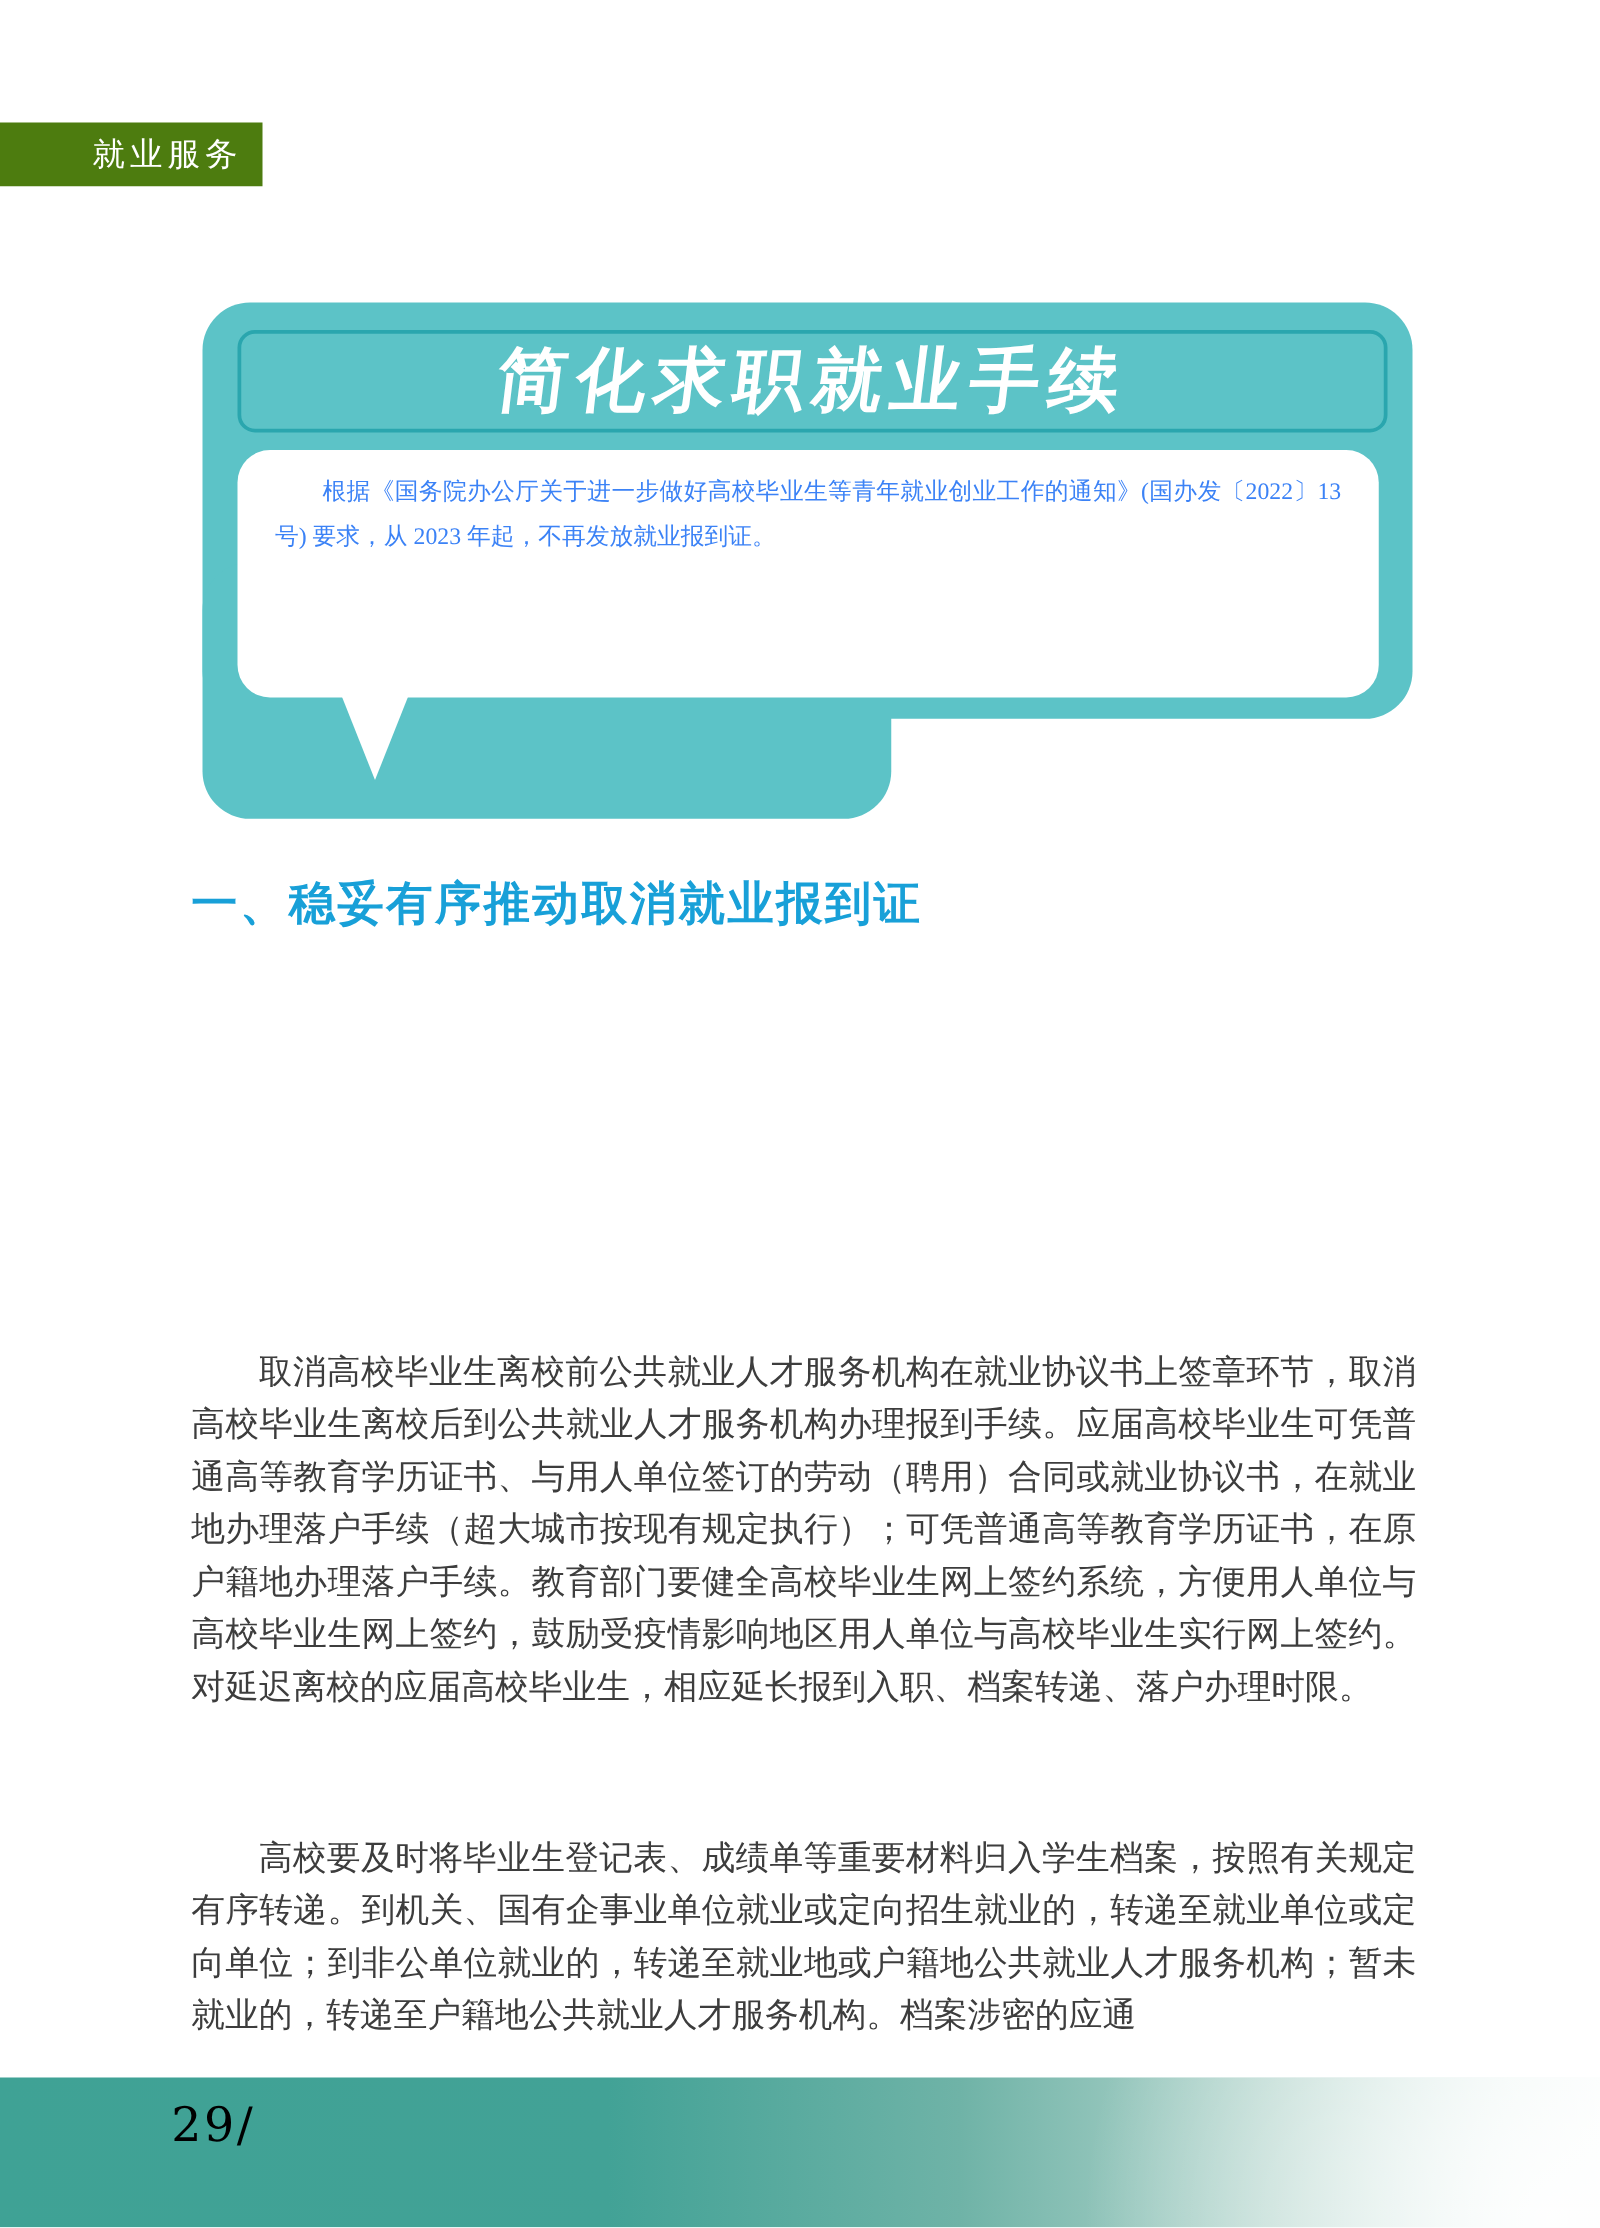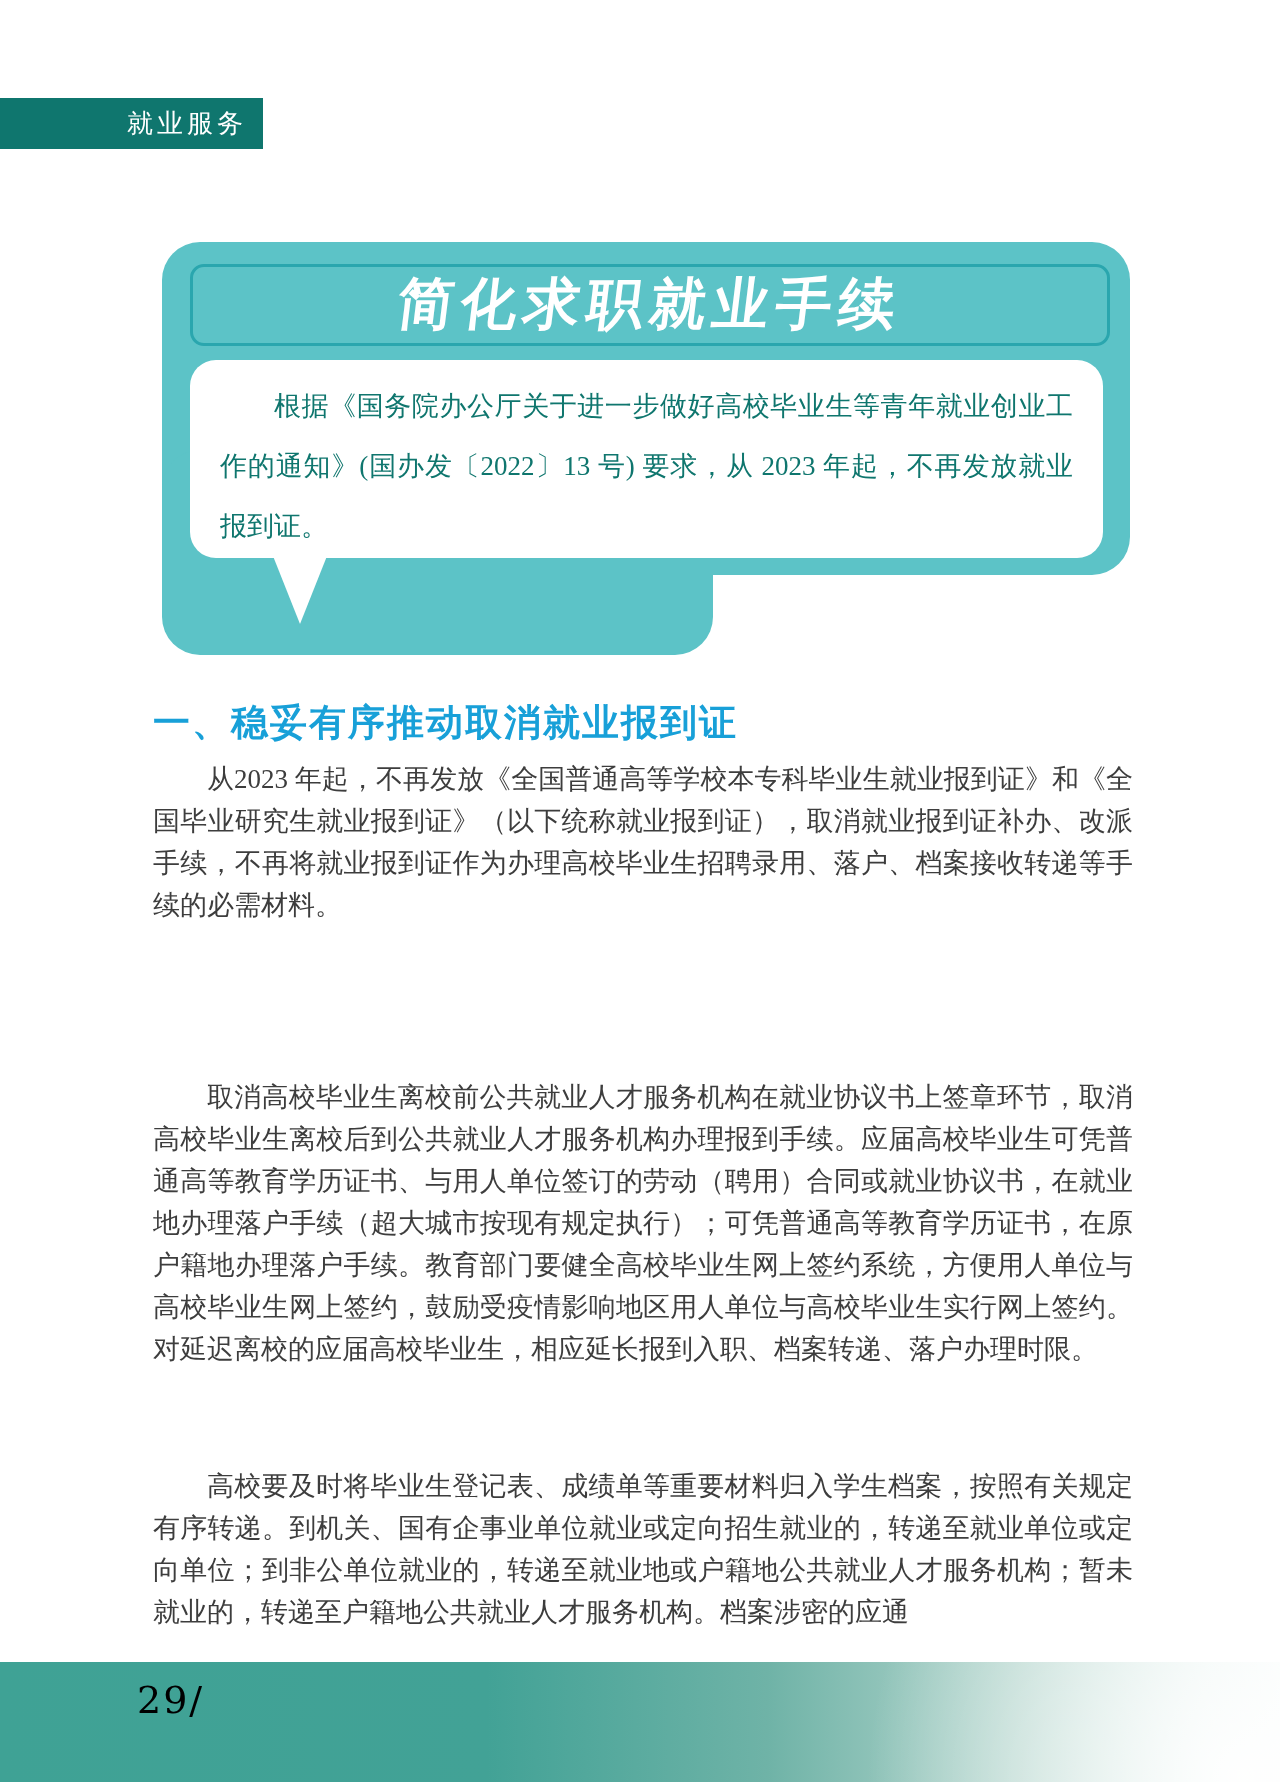--- a/index.html
+++ b/index.html
@@ -10,22 +10,22 @@
     height: 1782px;
     background: #ffffff;
     overflow: hidden;
     font-family: "Liberation Serif", "DejaVu Serif", serif;
   }
 
   
   .section-tag {
     position: absolute;
     left: 0; top: 98px;
-    width: 263px; height: 51px;
-    background: #0f766e;
+    width: 210px; height: 51px;
+    background: #4d7c0f;
     display: flex;
     align-items: center;
     justify-content: flex-end;
     padding-right: 16px;
   }
   .section-tag span {
     color: #ffffff;
     font-size: 26px;
     letter-spacing: 4px;
     font-family: "DejaVu Serif", serif;
@@ -75,23 +75,23 @@
   }
   .bubble-body-box {
     position: absolute;
     left: 190px; top: 360px;
     width: 913px; height: 198px;
     background: #ffffff;
     border-radius: 26px;
     padding: 16px 30px 0 30px;
   }
   .bubble-body-box p {
-    font-size: 27px;
-    line-height: 60px;
-    color: #0f766e;
+    font-size: 19px;
+    line-height: 36px;
+    color: #3b82f6;
     text-align: justify;
     text-indent: 2em;
   }
 
   
   .sec-heading {
     position: absolute;
     left: 153px;
     width: 1000px;
     font-family: "Liberation Sans", "DejaVu Sans", sans-serif;
@@ -149,21 +149,20 @@
   <div class="bubble-ext"></div>
   <div class="bubble-tail"></div>
   <div class="bubble-title-box">
     <span>简化求职就业手续</span>
   </div>
   <div class="bubble-body-box">
     <p>根据《国务院办公厅关于进一步做好高校毕业生等青年就业创业工作的通知》(国办发〔2022〕13 号) 要求，从 2023 年起，不再发放就业报到证。</p>
   </div>
 
   <div id="heading-1" class="sec-heading">一、稳妥有序推动取消就业报到证</div>
-  <div id="para-1" class="sec-para">从2023 年起，不再发放《全国普通高等学校本专科毕业生就业报到证》和《全国毕业研究生就业报到证》（以下统称就业报到证），取消就业报到证补办、改派手续，不再将就业报到证作为办理高校毕业生招聘录用、落户、档案接收转递等手续的必需材料。</div>
 
   <div id="para-2" class="sec-para">取消高校毕业生离校前公共就业人才服务机构在就业协议书上签章环节，取消高校毕业生离校后到公共就业人才服务机构办理报到手续。应届高校毕业生可凭普通高等教育学历证书、与用人单位签订的劳动（聘用）合同或就业协议书，在就业地办理落户手续（超大城市按现有规定执行）；可凭普通高等教育学历证书，在原户籍地办理落户手续。教育部门要健全高校毕业生网上签约系统，方便用人单位与高校毕业生网上签约，鼓励受疫情影响地区用人单位与高校毕业生实行网上签约。对延迟离校的应届高校毕业生，相应延长报到入职、档案转递、落户办理时限。</div>
 
   <div id="para-3" class="sec-para">高校要及时将毕业生登记表、成绩单等重要材料归入学生档案，按照有关规定有序转递。到机关、国有企事业单位就业或定向招生就业的，转递至就业单位或定向单位；到非公单位就业的，转递至就业地或户籍地公共就业人才服务机构；暂未就业的，转递至户籍地公共就业人才服务机构。档案涉密的应通</div>
 
   <div class="footer-band"></div>
   <span class="page-number">29/</span>
 
 </div>
 

